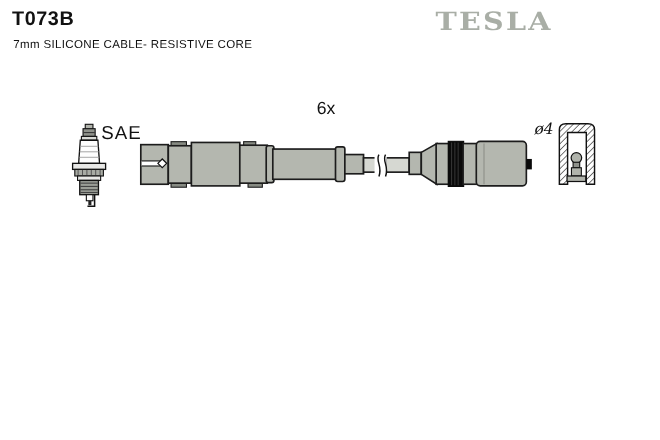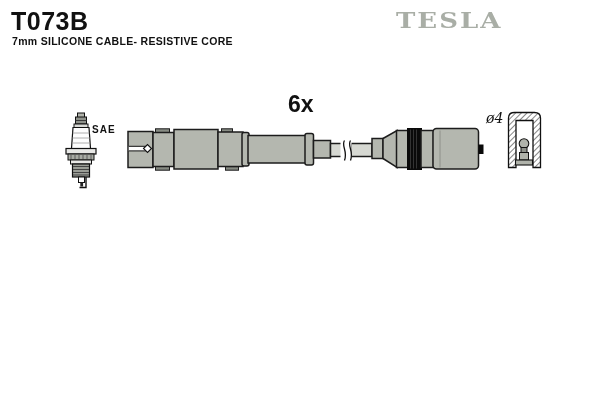--- a/index.html
+++ b/index.html
@@ -4,47 +4,47 @@
 <style>
   html,body{margin:0;padding:0;}
   body{
     width:600px;height:400px;
     background:#ffffff;
     position:relative;
     overflow:hidden;
     font-family:"Liberation Sans",sans-serif;
     color:#111;
   }
-  .abs{position:absolute;font-weight:bold;}
+  .abs{position:absolute;}
   #part-number{
     left:11px;top:7px;
-    font-size:25px;font-weight:bold;letter-spacing:0.5px;
+    font-size:18px;font-weight:bold;letter-spacing:0.5px;
     font-family:"Liberation Sans",sans-serif;
   }
   #subtitle{
     left:12px;top:35px;
     font-size:10.5px;letter-spacing:0.3px;
   }
   #brand-logo{
     left:396px;top:7px;
     font-family:"DejaVu Serif",serif;
     font-weight:bold;
     font-size:26px;
     letter-spacing:2px;
     color:#a9aea6;
     transform:scaleY(0.88);
     transform-origin:top left;
   }
   #sae-label{
-    left:92px;top:124px;
-    font-size:10px;letter-spacing:1px;
+    left:92px;top:111px;
+    font-size:17px;letter-spacing:1px;
   }
   #qty-label{
     left:288px;top:91px;
-    font-size:23px;
+    font-size:16px;
   }
   #dia-label{
     left:486px;top:110px;
     font-family:"DejaVu Serif",serif;
     font-style:italic;font-weight:normal;
     font-size:14px;
   }
   svg{position:absolute;left:0;top:0;}
 </style>
 </head>

